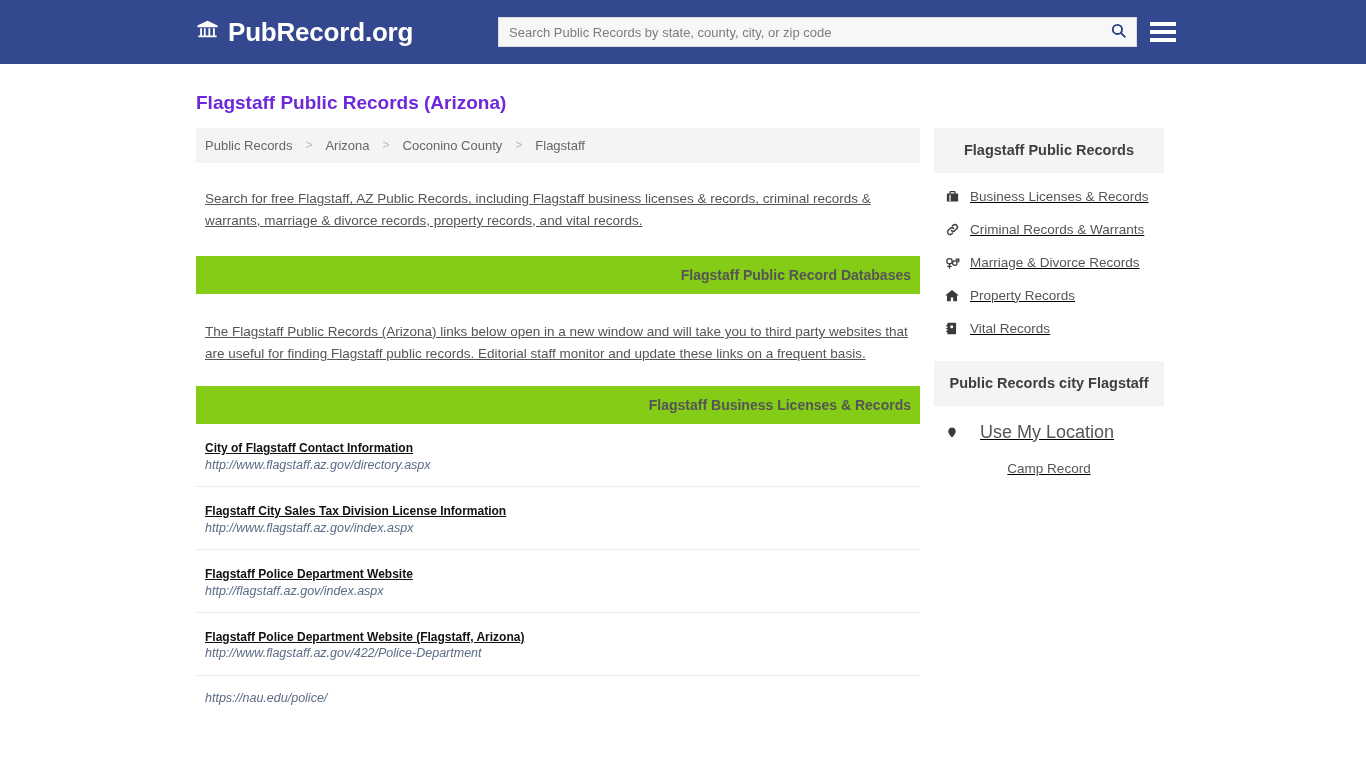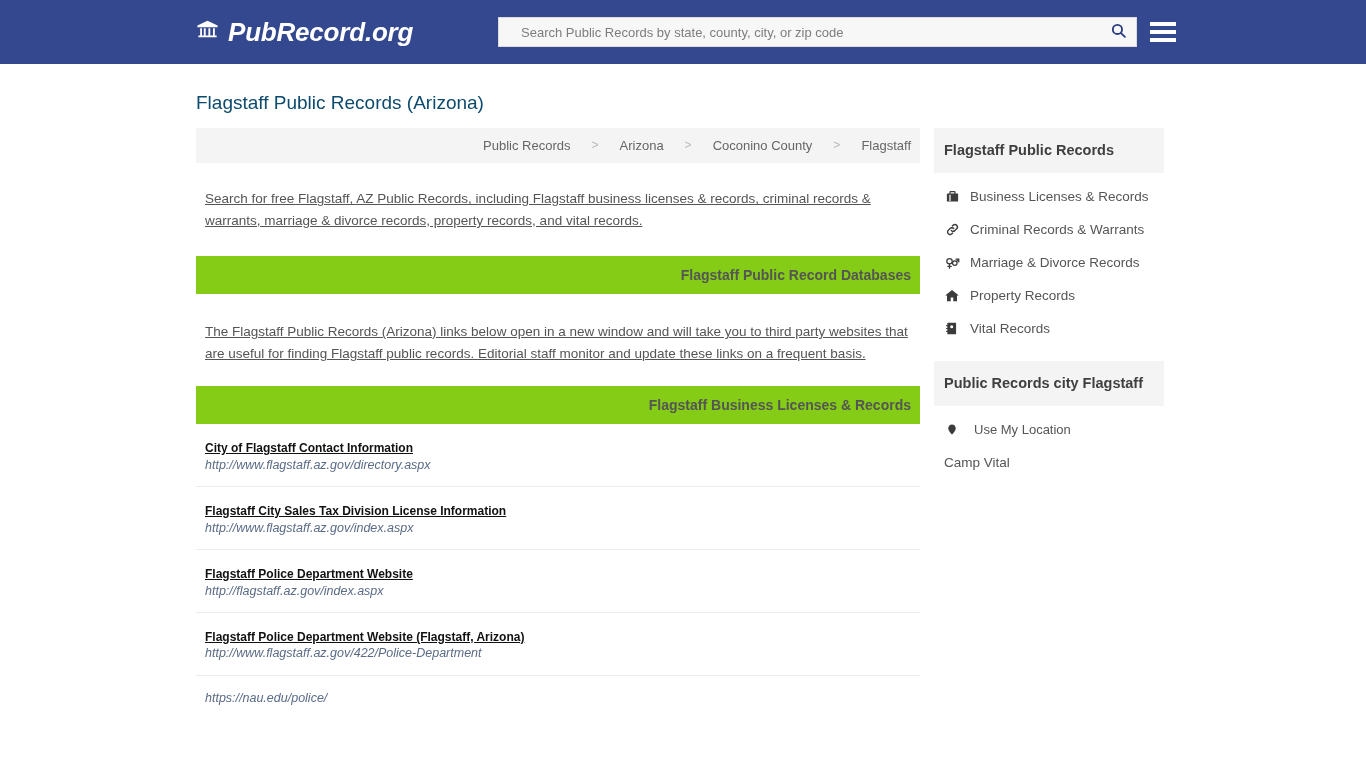--- a/index.html
+++ b/index.html
@@ -19,21 +19,20 @@
     align-items: center;
     position: relative;
   }
   .brand {
     position: absolute;
     left: 196px;
     display: flex;
     align-items: center;
     gap: 9px;
     text-decoration: none;
-    font-style: italic;
   }
   .brand-icon { display: block; }
   .brand-text {
     color: #ffffff;
     font-size: 26px;
     font-weight: bold;
     letter-spacing: -0.2px;
     line-height: 1;
   }
   .search-wrap {
@@ -46,21 +45,21 @@
     border: 1px solid #dcdcdc;
     display: flex;
     align-items: center;
   }
   .search-input {
     flex: 1;
     border: 0;
     outline: none;
     background: transparent;
     height: 100%;
-    padding: 0 22px;
+    padding: 0 10px;
     font-family: "Liberation Sans", sans-serif;
     font-size: 13px;
     color: #333;
   }
   .search-input::placeholder { color: #7d7d7d; }
   .search-btn {
     width: 36px; height: 100%;
     border: 0; background: transparent;
     display: flex; align-items: center; justify-content: center;
     cursor: pointer; padding: 0;
@@ -86,52 +85,51 @@
     background: #ffffff;
   }
 
   
   .page {
     width: 1366px;
     padding: 0 196px;
   }
   .page-title {
     font-size: 19px;
-    font-weight: normal;
-    color: #0c4a6e;
+    font-weight: bold;
+    color: #6d28d9;
     margin: 28px 0 13px 0;
     line-height: 1.2;
   }
   .columns {
     display: flex;
     gap: 0;
     align-items: flex-start;
   }
   .main-col { width: 724px; }
-  .side-col { width: 230px; margin-left: 14px; }
+  .side-col { width: 230px; margin-left: 14px; text-align: center; }
 
   
   .bar {
     background: #84cc16;
     padding: 11px 9px;
     font-size: 14px;
     font-weight: bold;
     color: #555555;
     text-align: right;
   }
   .breadcrumb {
     background: #f4f4f4;
     padding: 10px 9px;
     font-size: 13px;
     color: #666666;
     display: flex;
     align-items: center;
     flex-wrap: wrap;
-    gap: 12px;
-    justify-content: flex-end;
+    gap: 4px;
   }
   .crumb {
     color: #666666;
     text-decoration: none;
     cursor: pointer;
   }
   .crumb-sep {
     color: #b9b9b9;
     padding: 0 9px;
     font-size: 12px;
@@ -172,21 +170,21 @@
   
   .side-head {
     background: #f4f4f4;
     padding: 12px 10px;
     font-size: 14.5px;
     font-weight: bold;
     color: #3f3f3f;
     line-height: 1.45;
   }
   .side-block { margin-bottom: 16px; }
-  .side-links { padding-top: 7px; }
+  .side-links { padding-top: 7px; text-decoration: underline; }
   .side-link {
     display: flex;
     align-items: center;
     gap: 10px;
     padding: 9px 10px;
     font-size: 13.5px;
     color: #555555;
     text-decoration: none;
     cursor: pointer;
   }
@@ -194,23 +192,23 @@
     width: 16px;
     display: flex;
     justify-content: center;
     align-items: center;
     flex: 0 0 16px;
     color: #3b3b3b;
   }
   .near-link {
     display: flex;
     align-items: center;
-    gap: 14px;
+    gap: 20px;
     padding: 9px 10px;
-    font-size: 13px;
+    font-size: 18px;
     color: #555555;
     text-decoration: none;
     cursor: pointer;
   }
   .near-link .ico {
     width: 16px; flex: 0 0 16px;
     display: flex; justify-content: center; align-items: center;
     color: #3b3b3b;
   }
   .near-plain {
@@ -365,19 +363,19 @@
         <div class="side-head">Public Records city Flagstaff</div>
         <div class="side-links">
           <a class="near-link" href="#">
             <span class="ico">
               <svg width="12" height="15" viewBox="0 0 24 24" fill="currentColor" aria-hidden="true">
                 <path d="M12 2C7.9 2 4.6 5.3 4.6 9.4c0 5.5 7.4 12.6 7.4 12.6s7.4-7.1 7.4-12.6C19.4 5.3 16.1 2 12 2z"></path>
               </svg>
             </span>
             <span>Use My Location</span>
           </a>
-          <a class="near-plain" href="#" style="display:block;text-decoration:none;">Camp Vital</a>
+          <a class="near-plain" href="#" style="display:block;text-decoration:none;">Camp Record</a>
         </div>
       </div>
 
     </div>
   </div>
 </div>
 
 </body></html>

